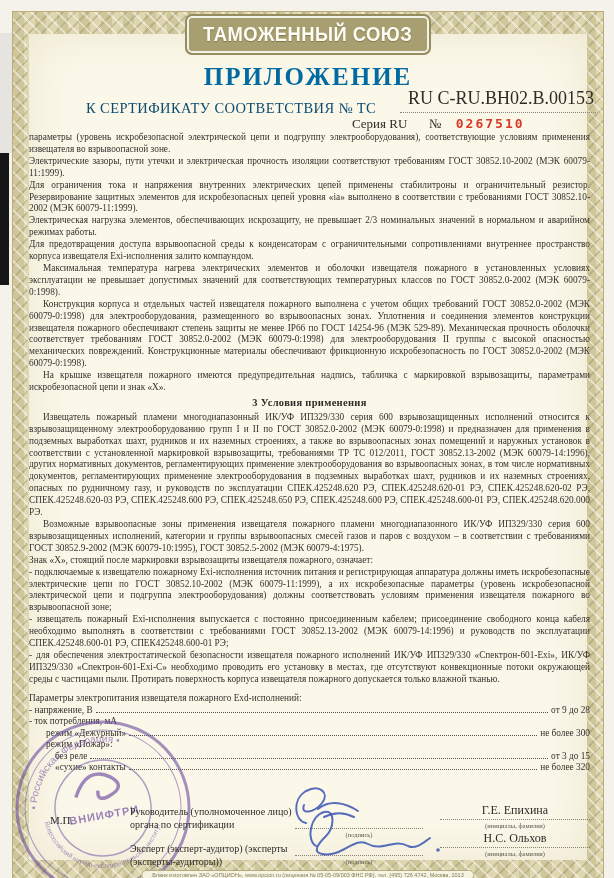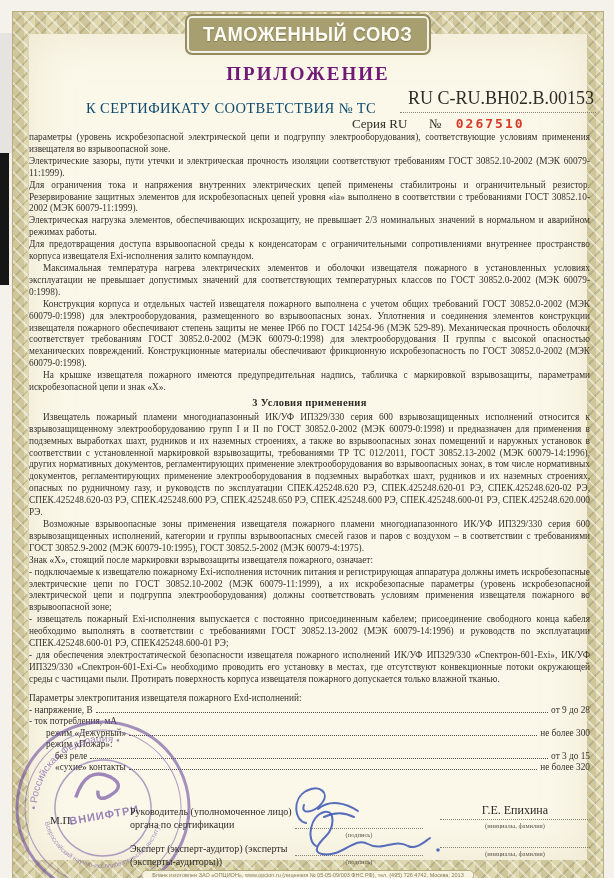--- a/index.html
+++ b/index.html
@@ -39,21 +39,21 @@
   }
   .plaque span{
     font-family:"Liberation Sans", sans-serif;font-weight:bold;
     font-size:20px;letter-spacing:.5px;color:#fdfdf6;
     transform:scaleX(.92);white-space:nowrap;
     text-shadow:0 1px 1px rgba(90,80,40,.5);
   }
 
   .doc-title{
     position:absolute;top:52px;left:0;width:100%;text-align:center;
-    font-size:19px;font-weight:600;letter-spacing:2px;color:#701a75;
+    font-size:25px;font-weight:600;letter-spacing:2px;color:#0369a1;
   }
   .subtitle{position:absolute;top:89px;left:74px;font-size:14.5px;letter-spacing:.4px;color:#0c4a6e;white-space:nowrap;}
   .certnum{position:absolute;top:77px;left:396px;font-size:18px;color:#2e2b26;white-space:nowrap;}
   .certnum-line{position:absolute;top:101px;left:388px;width:196px;border-bottom:1px dotted #8a8374;}
   .series{position:absolute;top:105px;left:340px;font-size:13px;color:#2e2b26;white-space:nowrap;}
   .series .gap1{display:inline-block;width:22px;}
   .series .gap2{display:inline-block;width:14px;}
   .series-number{
     font-family:"DejaVu Sans Mono", monospace;font-weight:bold;
     font-size:13px;letter-spacing:2px;color:#d93a28;
@@ -215,20 +215,21 @@
   <div class="sig-line sline-1"></div>
   <div class="sig-caption scap-1">(подпись)</div>
   <div class="name-line nline-1"></div>
   <div class="sig-name name-1">Г.Е. Епихина</div>
   <div class="name-caption ncap-1">(инициалы, фамилия)</div>
 
   <div class="sig-role role-2">Эксперт (эксперт-аудитор) (эксперты (эксперты-аудиторы))</div>
   <div class="sig-line sline-2"></div>
   <div class="sig-caption scap-2">(подпись)</div>
   <div class="name-line nline-2"></div>
+  <div class="sig-name name-2">Н.С. Ольхов</div>
   <div class="name-caption ncap-2">(инициалы, фамилия)</div>
 
   <svg class="signature-svg sig-svg-1" width="100" height="50" viewBox="0 0 100 50">
     <path d="M22,40 C10,38 8,16 22,8 C36,1 46,10 38,20 C30,30 16,32 20,22 M34,26 C46,16 62,20 74,28 M40,34 C52,28 62,30 70,34" fill="none" stroke="#3a55b4" stroke-width="2" stroke-linecap="round" opacity="0.85"></path>
   </svg>
   <svg class="signature-svg sig-svg-2" width="150" height="58" viewBox="0 0 150 58">
     <path d="M14,40 C4,34 8,10 22,6 C34,3 32,22 24,30 C16,38 10,46 20,48 C40,52 52,30 66,38 C80,46 92,32 106,40 C114,44 122,36 128,32" fill="none" stroke="#3a55b4" stroke-width="2" stroke-linecap="round" opacity="0.85"></path>
     <circle cx="136" cy="44" r="1.8" fill="#3a55b4" opacity="0.85"></circle>
   </svg>
 

